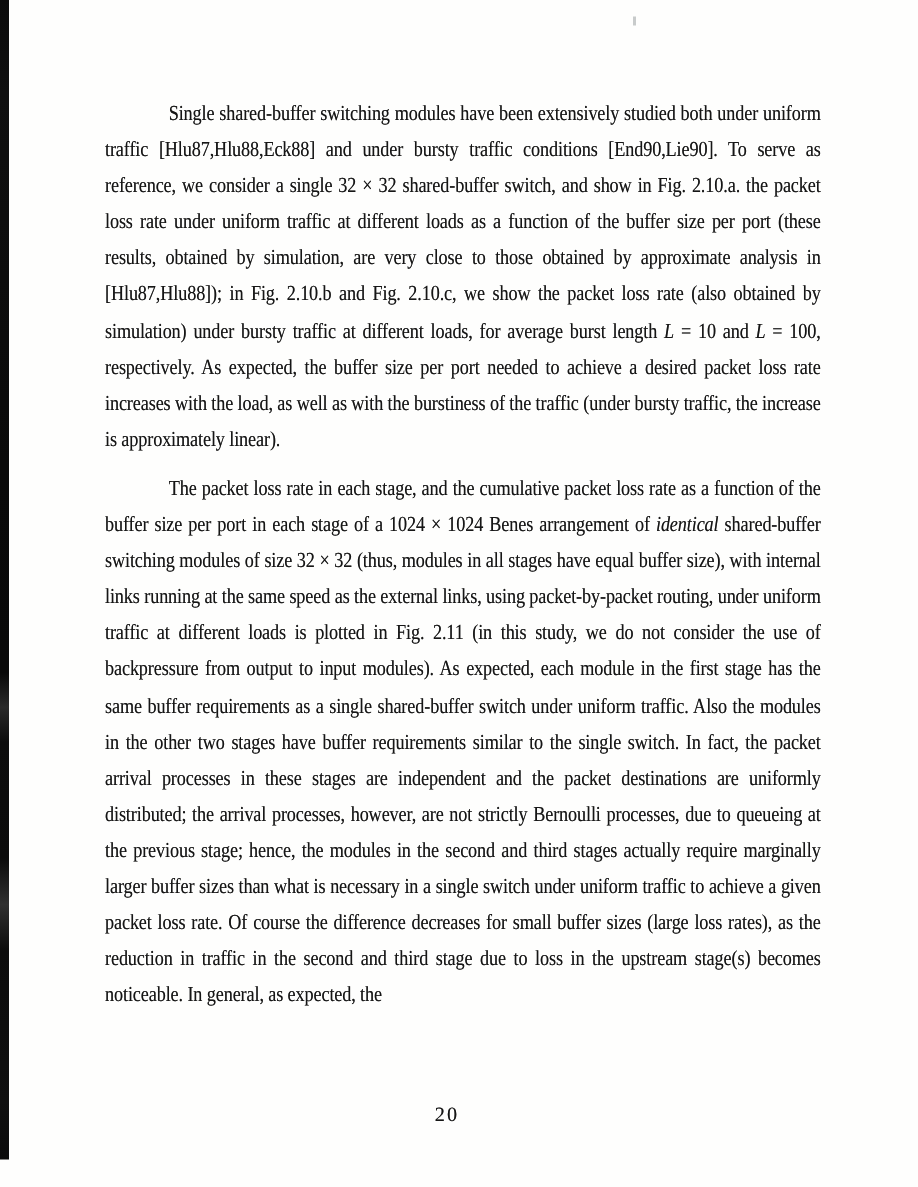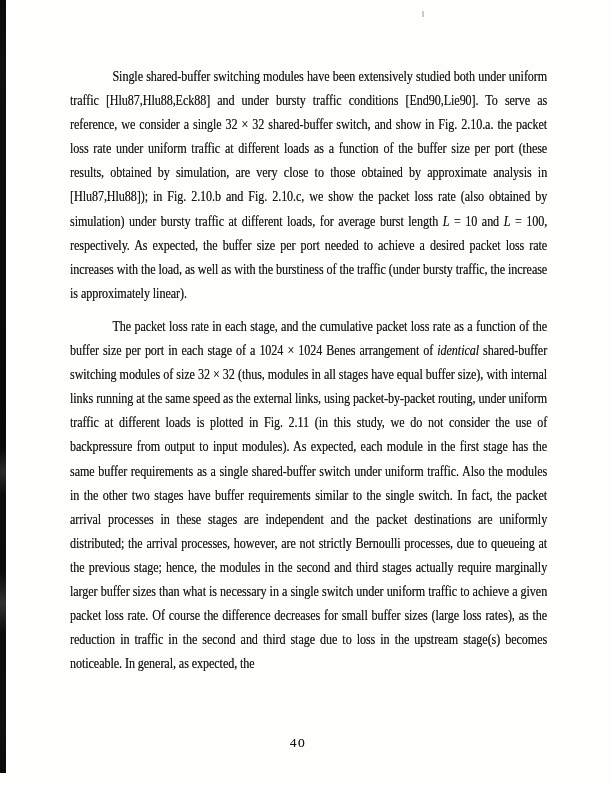--- a/index.html
+++ b/index.html
@@ -55,13 +55,13 @@
 <body>
 
 <div class="scan-bar"></div>
 <div class="scan-tick"></div>
 
 <div class="content">
   <p><span>Single shared-buffer switching modules have been extensively studied both under uniform traffic [Hlu87,Hlu88,Eck88] and under bursty traffic conditions [End90,Lie90]. To serve as reference, we consider a single 32 × 32 shared-buffer switch, and show in Fig. 2.10.a. the packet loss rate under uniform traffic at different loads as a function of the buffer size per port (these results, obtained by simulation, are very close to those obtained by approximate analysis in [Hlu87,Hlu88]); in Fig. 2.10.b and Fig. 2.10.c, we show the packet loss rate (also obtained by simulation) under bursty traffic at different loads, for average burst length </span><span class="it">L</span><span> = 10 and </span><span class="it">L</span><span> = 100, respectively. As expected, the buffer size per port needed to achieve a desired packet loss rate increases with the load, as well as with the burstiness of the traffic (under bursty traffic, the increase is approximately linear).</span></p>
   <p><span>The packet loss rate in each stage, and the cumulative packet loss rate as a function of the buffer size per port in each stage of a 1024 × 1024 Benes arrangement of </span><span class="it">identical</span><span> shared-buffer switching modules of size 32 × 32 (thus, modules in all stages have equal buffer size), with internal links running at the same speed as the external links, using packet-by-packet routing, under uniform traffic at different loads is plotted in Fig. 2.11 (in this study, we do not consider the use of backpressure from output to input modules). As expected, each module in the first stage has the same buffer requirements as a single shared-buffer switch under uniform traffic. Also the modules in the other two stages have buffer requirements similar to the single switch. In fact, the packet arrival processes in these stages are independent and the packet destinations are uniformly distributed; the arrival processes, however, are not strictly Bernoulli processes, due to queueing at the previous stage; hence, the modules in the second and third stages actually require marginally larger buffer sizes than what is necessary in a single switch under uniform traffic to achieve a given packet loss rate. Of course the difference decreases for small buffer sizes (large loss rates), as the reduction in traffic in the second and third stage due to loss in the upstream stage(s) becomes noticeable. In general, as expected, the</span></p>
 </div>
 
-<div class="page-number">40</div>
+<div class="page-number">20</div>
 
 </body></html>

